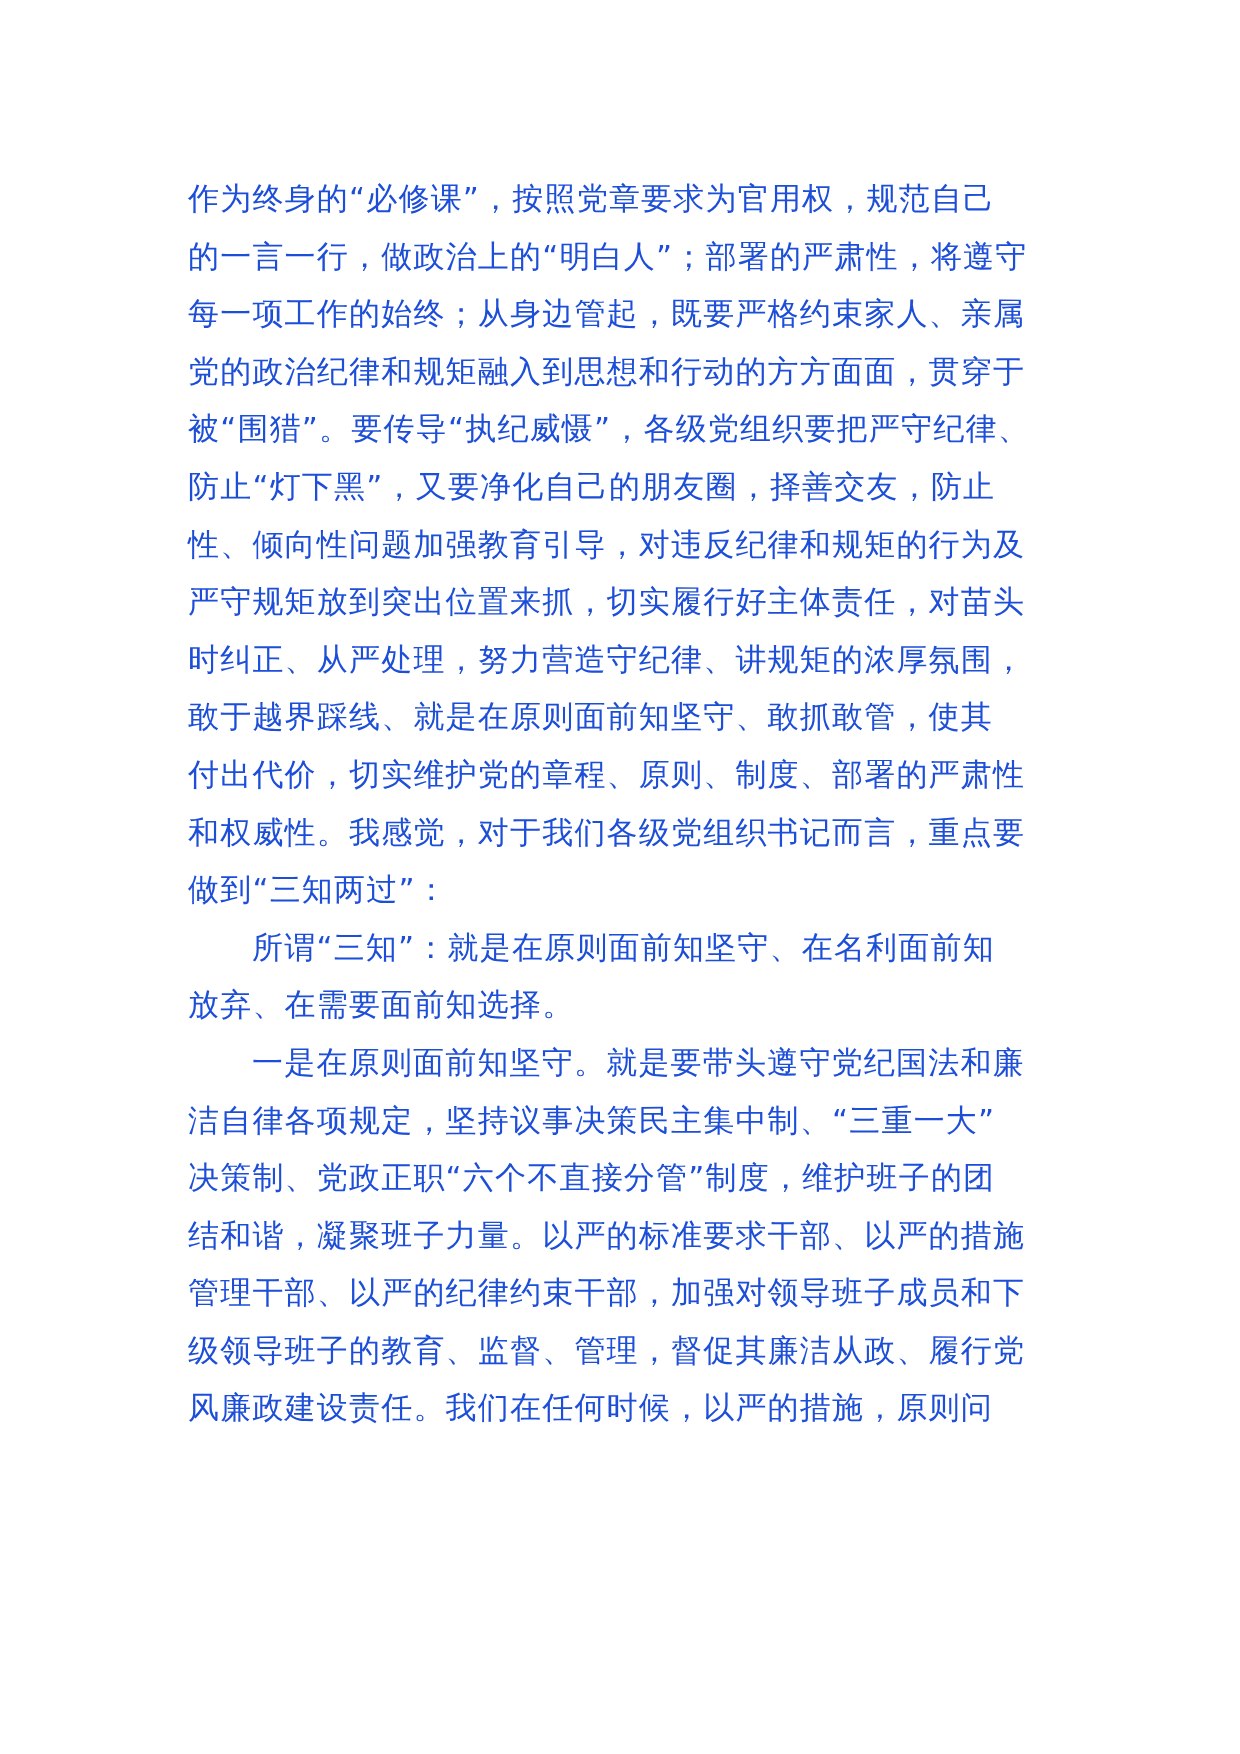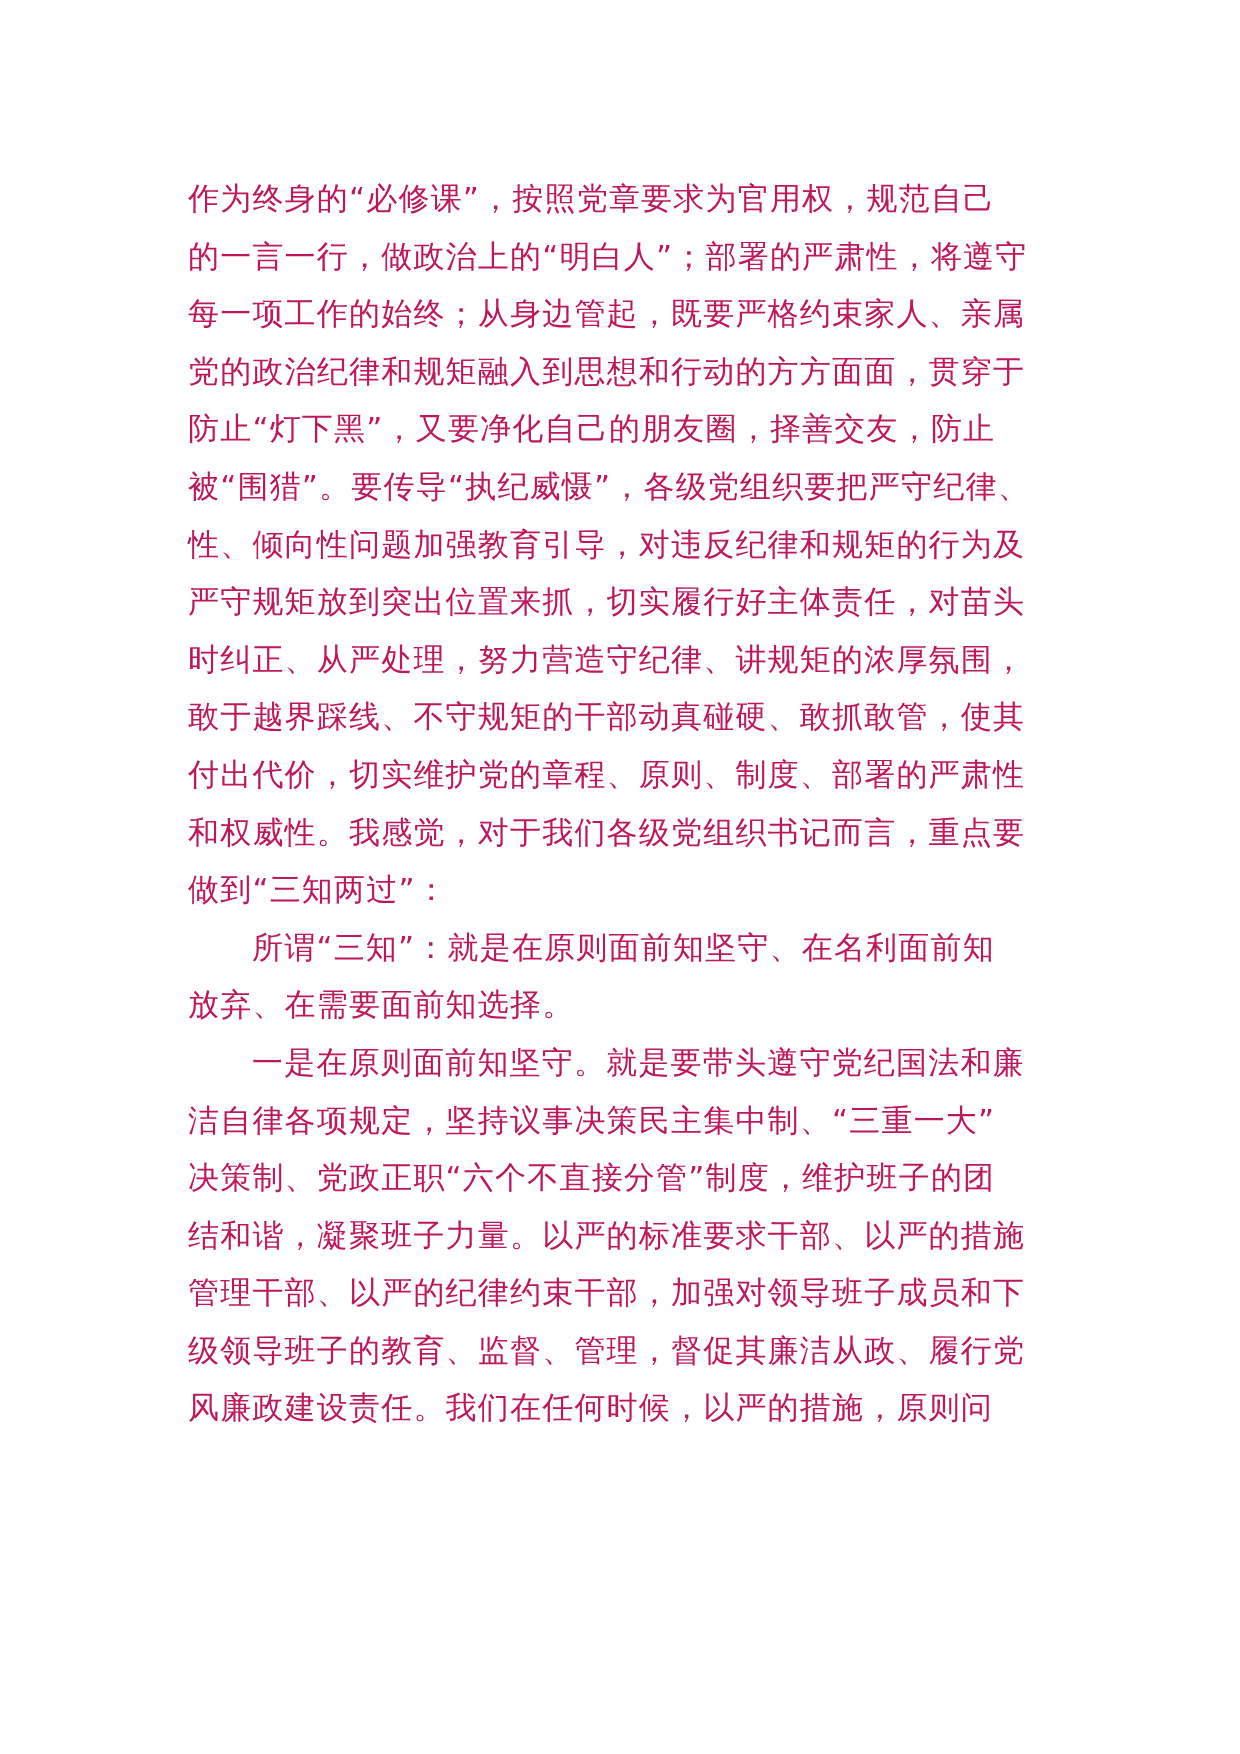--- a/index.html
+++ b/index.html
@@ -15,44 +15,44 @@
     }
     .page {
       position: absolute;
       left: 188px;
       top: 170px;
       width: 880px;
     }
     .line {
       font-family: "DejaVu Sans", "Liberation Sans", sans-serif;
       font-size: 31px;
-      color: #be185d;
+      color: #1d4ed8;
       height: 57.6px;
       line-height: 57.6px;
       white-space: nowrap;
       letter-spacing: 1.2px;
     }
     .indent {
       padding-left: 64px;
     }
   </style>
 </head>
 <body>
 
 <div class="page">
   <div class="line">作为终身的“必修课”，按照党章要求为官用权，规范自己</div>
   <div class="line">的一言一行，做政治上的“明白人”；部署的严肃性，将遵守</div>
   <div class="line">每一项工作的始终；从身边管起，既要严格约束家人、亲属</div>
   <div class="line">党的政治纪律和规矩融入到思想和行动的方方面面，贯穿于</div>
+  <div class="line">被“围猎”。要传导“执纪威慑”，各级党组织要把严守纪律、</div>
   <div class="line">防止“灯下黑”，又要净化自己的朋友圈，择善交友，防止</div>
-  <div class="line">被“围猎”。要传导“执纪威慑”，各级党组织要把严守纪律、</div>
   <div class="line">性、倾向性问题加强教育引导，对违反纪律和规矩的行为及</div>
   <div class="line">严守规矩放到突出位置来抓，切实履行好主体责任，对苗头</div>
   <div class="line">时纠正、从严处理，努力营造守纪律、讲规矩的浓厚氛围，</div>
-  <div class="line">敢于越界踩线、不守规矩的干部动真碰硬、敢抓敢管，使其</div>
+  <div class="line">敢于越界踩线、就是在原则面前知坚守、敢抓敢管，使其</div>
   <div class="line">付出代价，切实维护党的章程、原则、制度、部署的严肃性</div>
   <div class="line">和权威性。我感觉，对于我们各级党组织书记而言，重点要</div>
   <div class="line">做到“三知两过”：</div>
   <div class="line indent">所谓“三知”：就是在原则面前知坚守、在名利面前知</div>
   <div class="line">放弃、在需要面前知选择。</div>
   <div class="line indent">一是在原则面前知坚守。就是要带头遵守党纪国法和廉</div>
   <div class="line">洁自律各项规定，坚持议事决策民主集中制、“三重一大”</div>
   <div class="line">决策制、党政正职“六个不直接分管”制度，维护班子的团</div>
   <div class="line">结和谐，凝聚班子力量。以严的标准要求干部、以严的措施</div>
   <div class="line">管理干部、以严的纪律约束干部，加强对领导班子成员和下</div>

